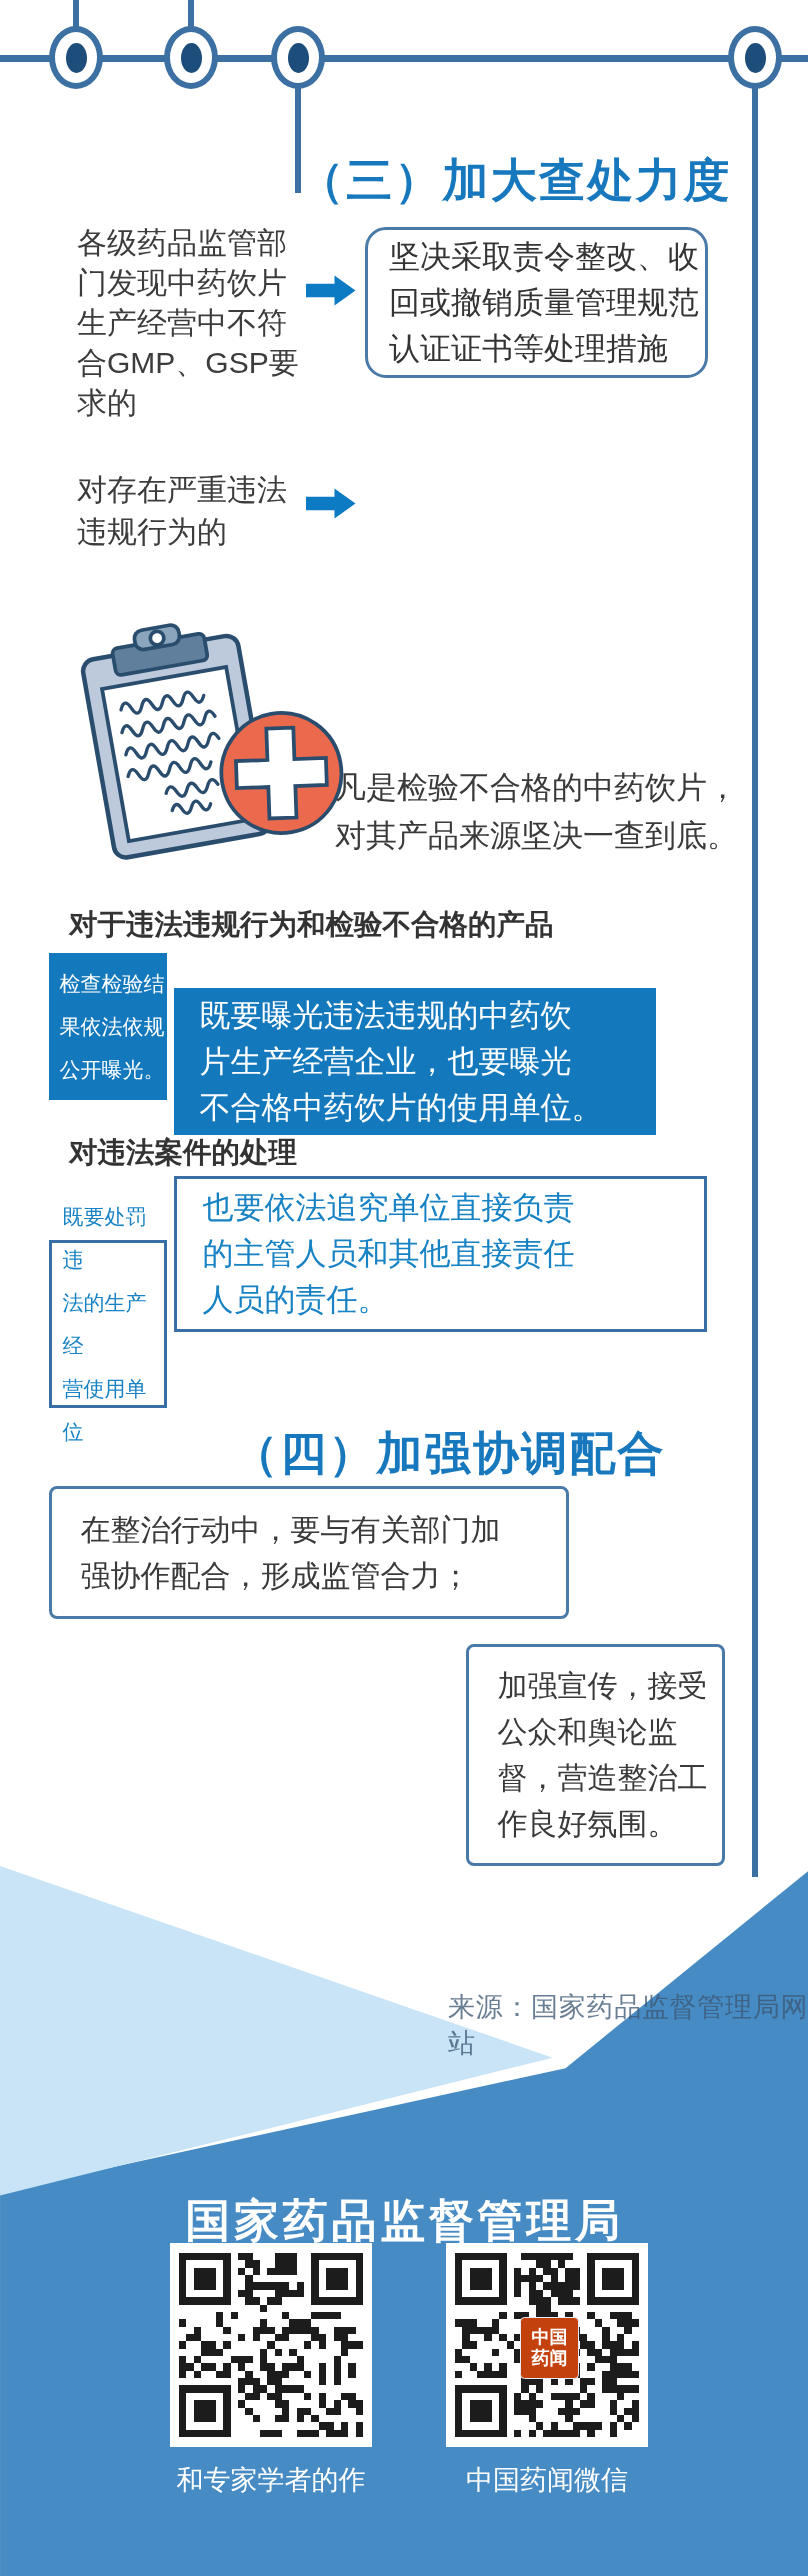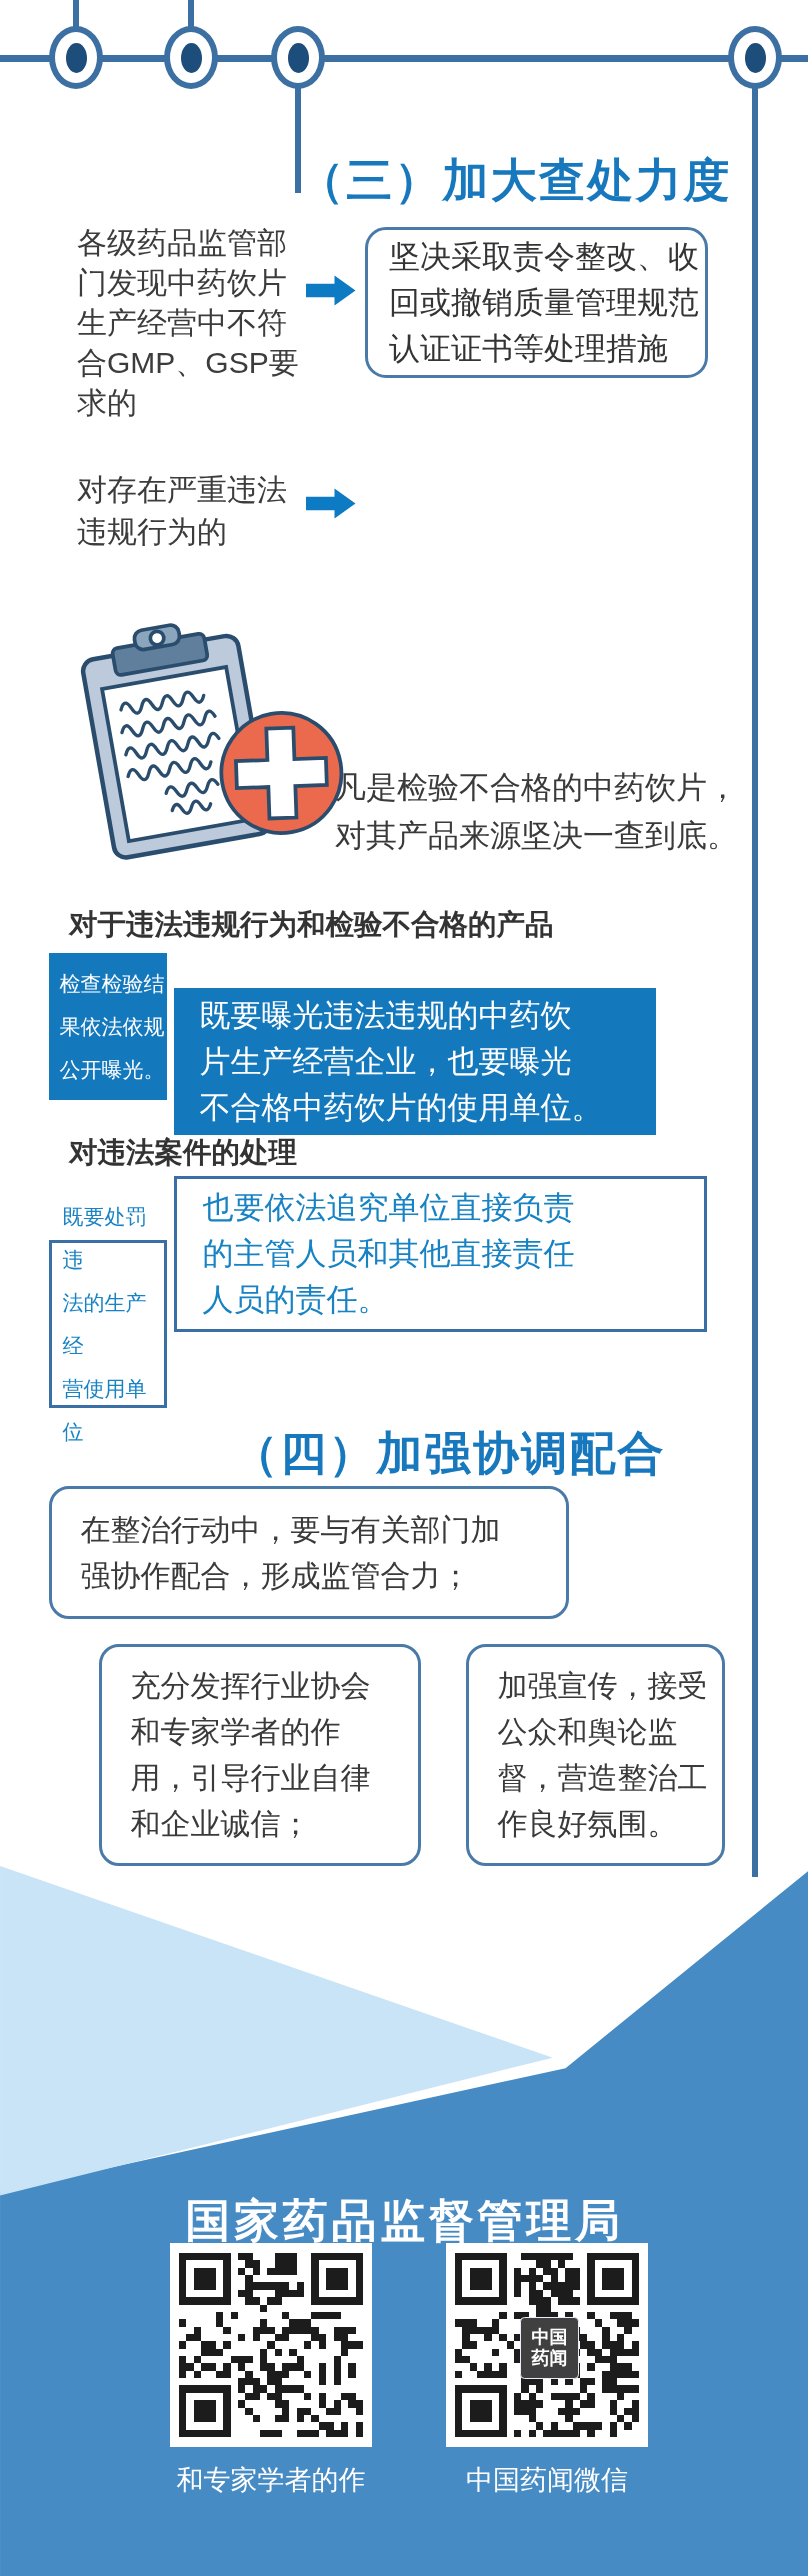--- a/index.html
+++ b/index.html
@@ -22,31 +22,31 @@
   .rbox .t{font-size:31px;line-height:46px;color:#343434;padding-left:21px;}
   .note{position:absolute;font-size:31px;line-height:48px;color:#3a3a3a;}
   .lbl{position:absolute;font-size:28.5px;color:#333333;font-weight:bold;}
   .bluebox{position:absolute;background:#1478bd;box-sizing:border-box;display:flex;align-items:center;}
   .bluebox .t{color:#ffffff;}
   .casebox{position:absolute;border:3px solid #3a6fa5;background:#ffffff;box-sizing:border-box;
            display:flex;align-items:center;}
   .casebox .t{color:#1782c4;}
   .small-t{font-size:21px;line-height:43px;padding-left:10.5px;}
   .big-t{font-size:31px;line-height:46px;padding-left:25.5px;}
-  .s4box{position:absolute;border:3px solid #4a7aa8;border-radius:20px;background:#ffffff;
+  .s4box{position:absolute;border:3px solid #4a7aa8;border-radius:8px;background:#ffffff;
          box-sizing:border-box;display:flex;align-items:center;}
   .s4box .t{font-size:30px;line-height:46px;color:#3a3a3a;padding-left:28.5px;}
   
   .source{position:absolute;left:448px;top:1989px;font-size:27px;color:rgba(62,88,116,0.78);letter-spacing:0.7px;}
   .org{position:absolute;left:0;top:2191px;width:809px;text-align:center;color:#ffffff;
        font-size:45px;font-weight:bold;letter-spacing:3.7px;}
   .qrtile{position:absolute;top:2243px;width:202px;height:204px;background:#ffffff;padding:9px;box-sizing:border-box;}
   .qrtile svg{width:100%;height:100%;display:block;}
   .qrlabel{position:absolute;top:2462px;width:202px;text-align:center;color:#ffffff;font-size:27px;}
-  .qrlogo{position:absolute;left:520px;top:2317px;width:57px;height:60px;background:#404040;
+  .qrlogo{position:absolute;left:520px;top:2317px;width:57px;height:60px;background:#c2410c;
           border:1.5px solid #e8eef7;border-radius:4.5px;color:#ffffff;display:flex;flex-direction:column;
           align-items:center;justify-content:center;font-family:"Liberation Serif","DejaVu Serif",serif;
           font-size:18px;line-height:21px;font-weight:bold;}
   svg{overflow:visible;}
 </style>
 </head>
 <body>
 
 <div id="canvas">
 
@@ -142,38 +142,33 @@
 人员的责任。</div>
   </div>
 
   <div class="sec-title" style="left:232px;top:1423px;">（四）加强协调配合</div>
 
   <div class="s4box" style="left:49px;top:1486px;width:520px;height:133px;">
     <div class="t ml">在整治行动中，要与有关部门加
 强协作配合，形成监管合力；</div>
   </div>
 
-  <div class="s4box" style="left:99px;top:1644px;width:322px;height:222px;">
-    <div class="t ml" style="line-height:46px;">充分发挥行业协会
-和专家学者的作
-用，引导行业自律
-和企业诚信；</div>
-  </div>
   <div class="s4box" style="left:466px;top:1644px;width:259px;height:222px;">
     <div class="t ml" style="line-height:46px;">加强宣传，接受
 公众和舆论监
 督，营造整治工
 作良好氛围。</div>
   </div>
 
   <svg class="abs" style="left:0;top:1827px;" width="809" height="749" viewBox="0 0 1080 1000">
     <polygon points="1080,58 755,322 0,487 0,1000 1080,1000" fill="#478bc4"></polygon>
     <polygon points="0,52 738,308 0,492" fill="#c8e4f6"></polygon>
   </svg>
 
+  <div class="source">来源：国家药品监督管理局网站</div>
 
   <div class="org">国家药品监督管理局</div>
 
   <div class="qrtile" style="left:170px;">
     <svg id="qr1" viewBox="0 0 25 25" fill="#1c1c1c" shape-rendering="crispEdges">
         <rect x="8" y="0" width="1" height="1"></rect>
         <rect x="9" y="0" width="1" height="1"></rect>
         <rect x="13" y="0" width="1" height="1"></rect>
         <rect x="14" y="0" width="1" height="1"></rect>
         <rect x="15" y="0" width="1" height="1"></rect>

